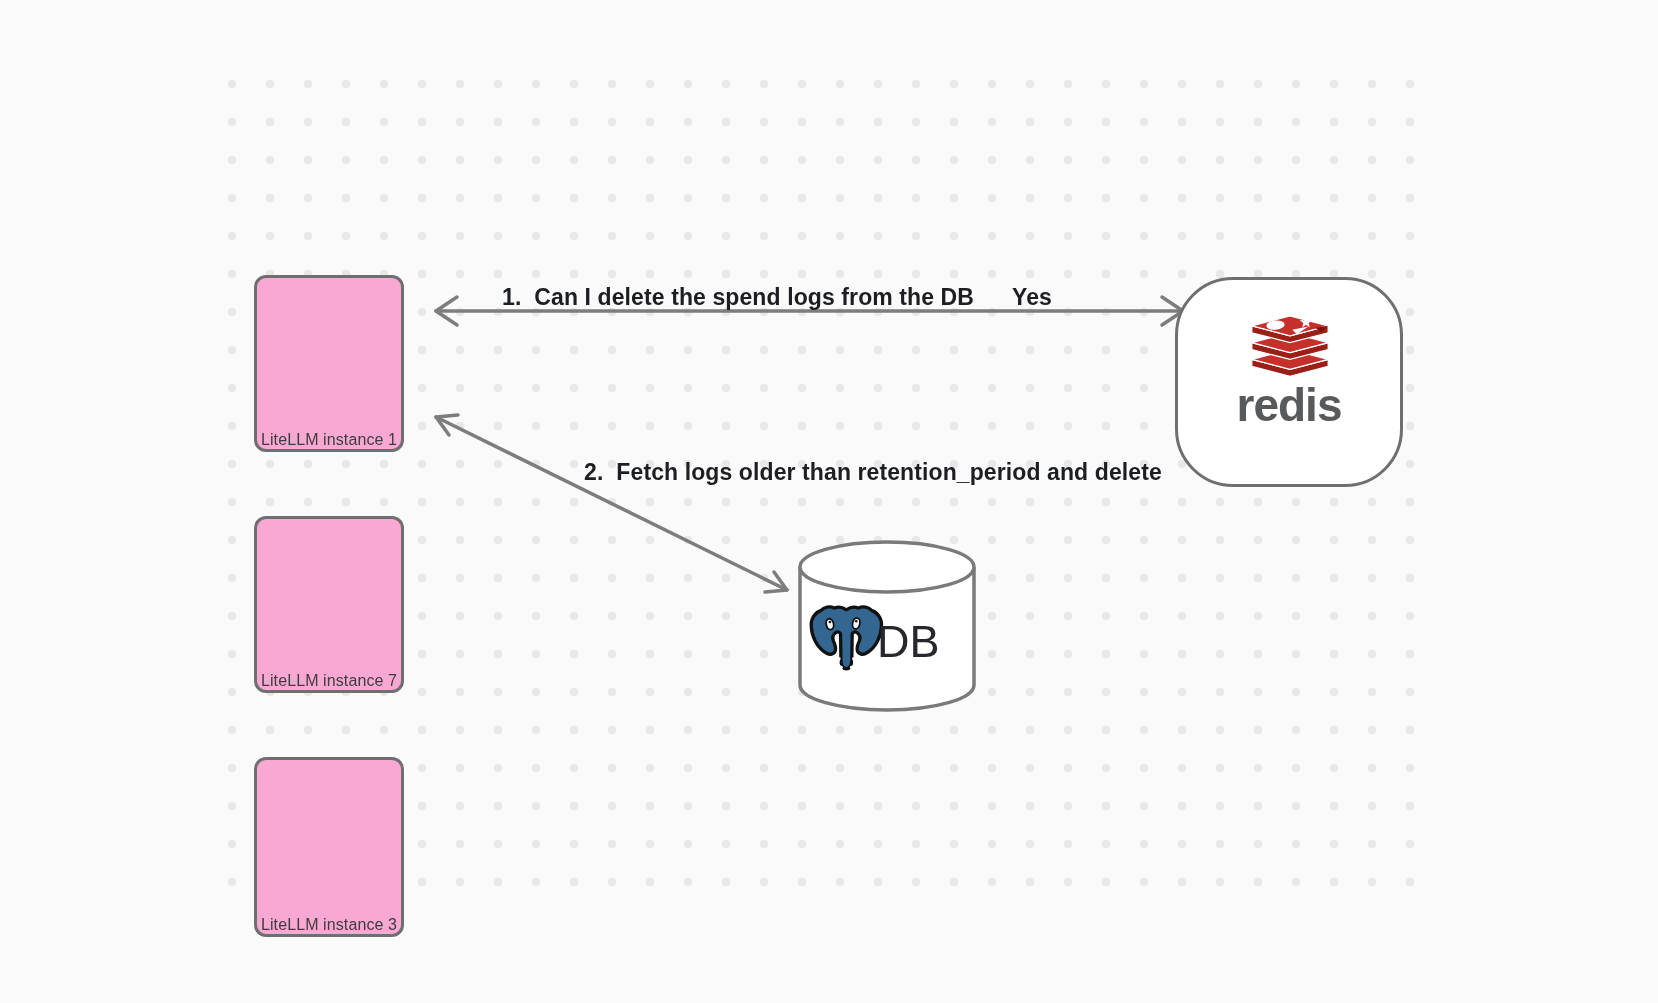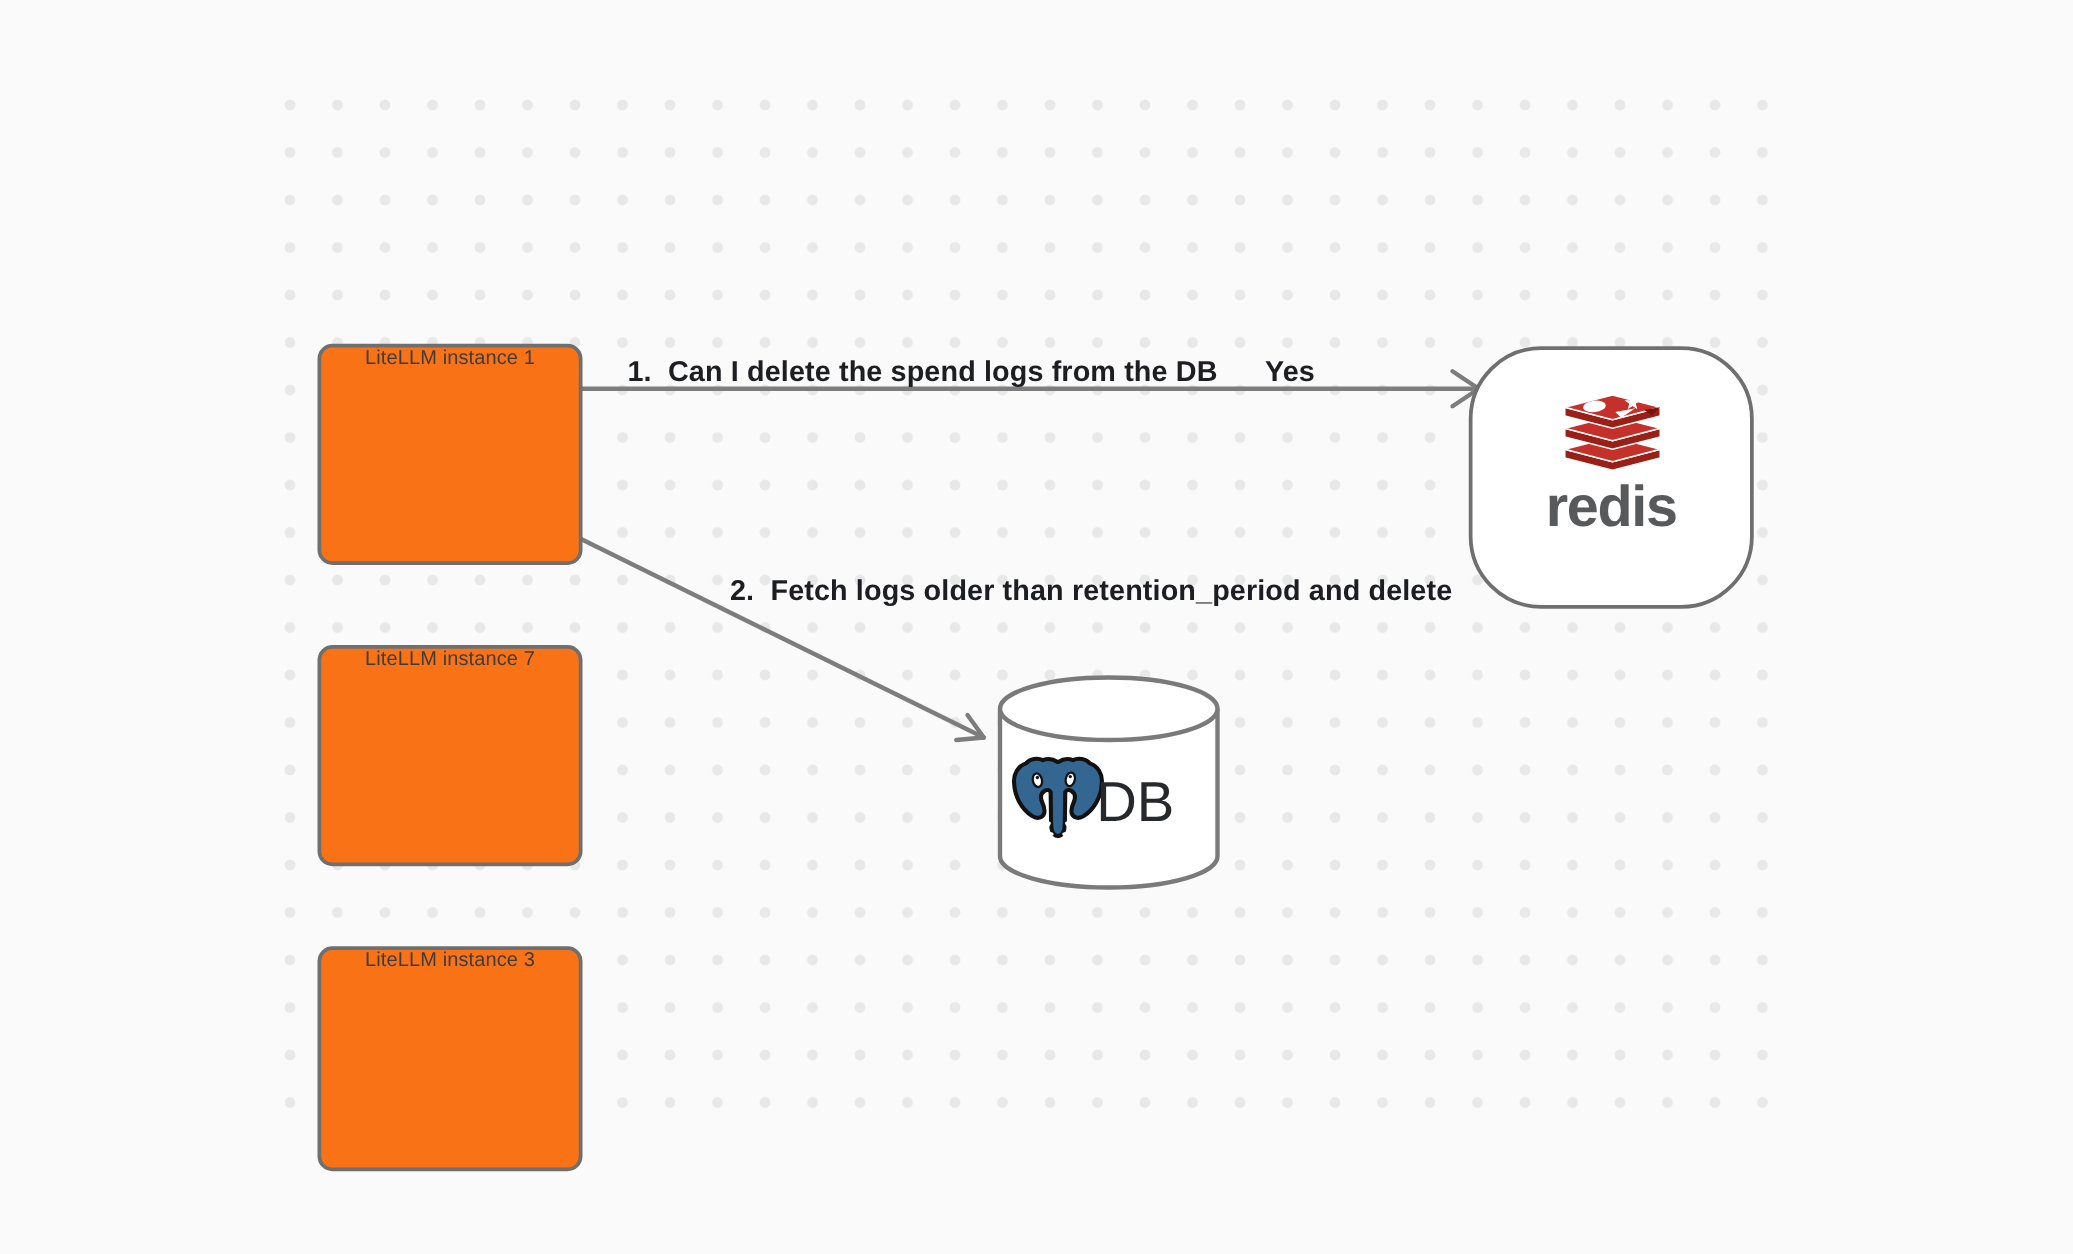--- a/index.html
+++ b/index.html
@@ -21,24 +21,24 @@
     font-family:"Liberation Sans", sans-serif;
     position:relative;
   }
   .stage{position:absolute;inset:0;}
   .dot-grid{
     position:absolute;left:213px;top:65px;width:1216px;height:836px;
     background-image:radial-gradient(circle, var(--dot) 4px, transparent 4.6px);
     background-size:38px 38px;
   }
   .inst-box{
-    position:absolute;left:254px;width:212px;height:177px;
-    background:#f97316;border:3px solid var(--stroke);border-radius:12px;
+    position:absolute;left:254px;width:150px;height:177px;
+    background:#f9a8d4;border:3px solid var(--stroke);border-radius:12px;
     box-sizing:border-box;
-    display:flex;align-items:flex-start;justify-content:center;
+    display:flex;align-items:flex-end;justify-content:center;
   }
   .inst-box .inst-label{
     font-size:16px;color:#3d3d3d;letter-spacing:.1px;
   }
   #inst1{top:275px;}
   #inst2{top:516px;}
   #inst3{top:757px;height:180px;}
   .arrow-layer{position:absolute;inset:0;width:1658px;height:1003px;}
   .arrow-layer path{stroke:var(--arrow);stroke-width:3.5;fill:none;stroke-linecap:round;stroke-linejoin:round;}
   .arrow-label{

